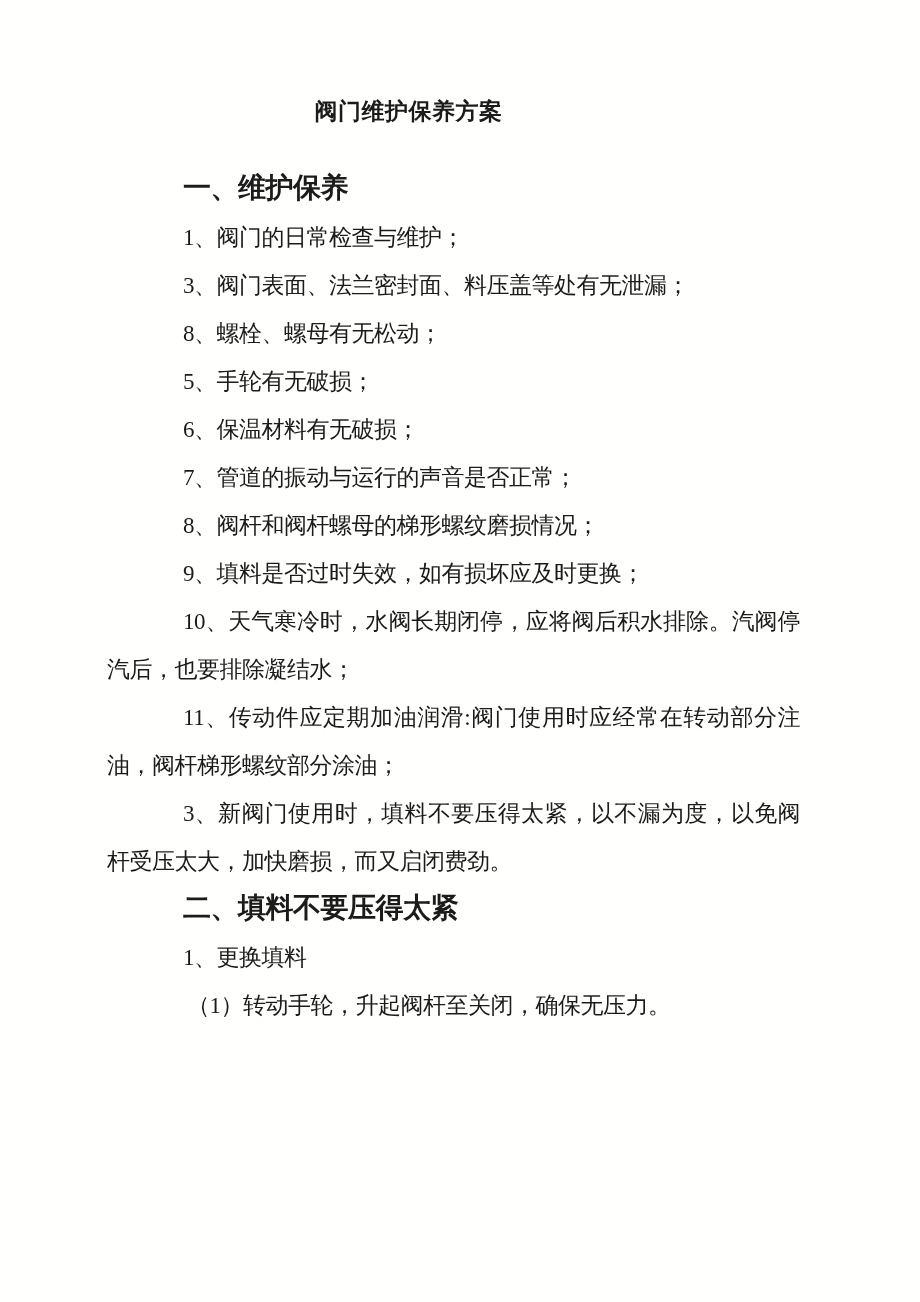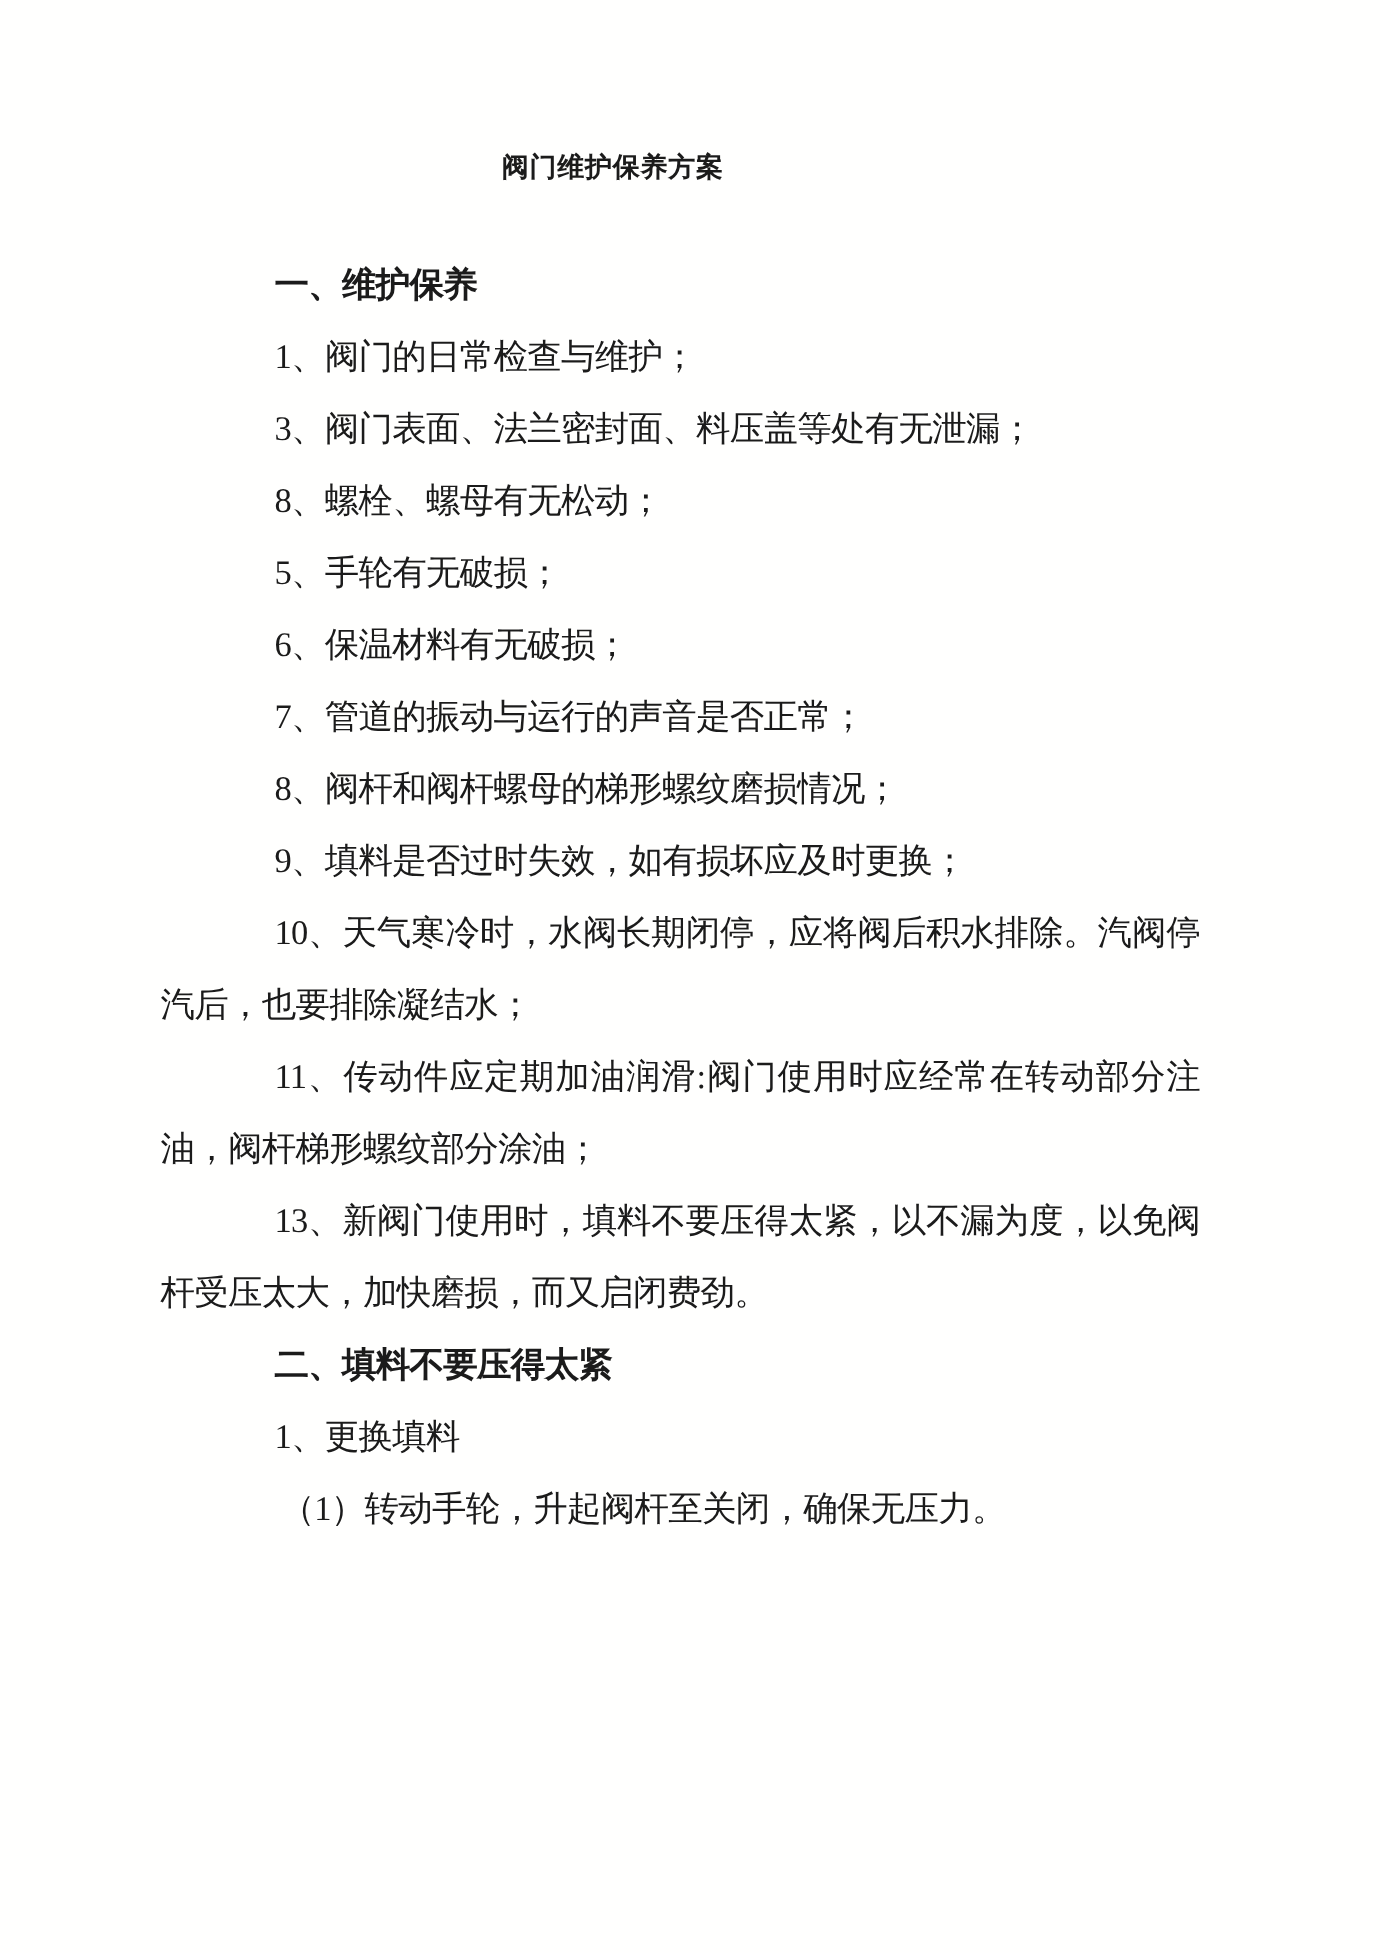--- a/index.html
+++ b/index.html
@@ -12,38 +12,38 @@
     color: #1b1b1b;
   }
   .doc-title {
     position: absolute;
     top: 99px;
     left: 62px;            
     width: 693px;
     text-align: center;
     font-family: "Liberation Sans", sans-serif;
     font-weight: bold;
-    font-size: 18px;
+    font-size: 23px;
     line-height: 24px;
     letter-spacing: 0.5px;
   }
   .content {
     position: absolute;
     top: 166px;
     left: 107px;
     width: 693px;
     font-family: "Liberation Serif", serif;
     font-size: 23px;
     line-height: 48px;
     letter-spacing: -0.5px;
   }
   .sec-heading {
-    font-family: Liberation Serif, serif;
+    font-family: Liberation Mono, monospace;
     font-weight: bold;
-    font-size: 23px;
+    font-size: 28px;
     text-indent: 76px;
     margin: 0;
   }
   .para {
     margin: 0;
     text-indent: 76px;
   }
   .para.justify {
     text-align: justify;
     text-justify: inter-ideograph;
@@ -66,21 +66,21 @@
     <p class="para">1、阀门的日常检查与维护；</p>
     <p class="para">3、阀门表面、法兰密封面、料压盖等处有无泄漏；</p>
     <p class="para">8、螺栓、螺母有无松动；</p>
     <p class="para">5、手轮有无破损；</p>
     <p class="para">6、保温材料有无破损；</p>
     <p class="para">7、管道的振动与运行的声音是否正常；</p>
     <p class="para">8、阀杆和阀杆螺母的梯形螺纹磨损情况；</p>
     <p class="para">9、填料是否过时失效，如有损坏应及时更换；</p>
     <p class="para justify">10、天气寒冷时，水阀长期闭停，应将阀后积水排除。汽阀停汽后，也要排除凝结水；</p>
     <p class="para justify">11、传动件应定期加油润滑:阀门使用时应经常在转动部分注油，阀杆梯形螺纹部分涂油；</p>
-    <p class="para justify">13、新阀门使用时，填料不要压得太紧，以不漏为度，以免阀杆受压太大，加快磨损，而又启闭费劲。</p>
+    <p class="para justify">3、新阀门使用时，填料不要压得太紧，以不漏为度，以免阀杆受压太大，加快磨损，而又启闭费劲。</p>
 
     <p class="sec-heading">二、填料不要压得太紧</p>
 
     <p class="para">1、更换填料</p>
     <p class="para paren">（1）转动手轮，升起阀杆至关闭，确保无压力。</p>
 
   </div>
 </div>
 
 </body></html>

